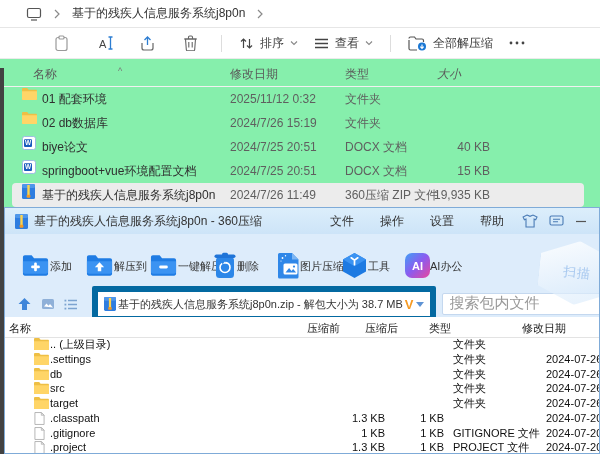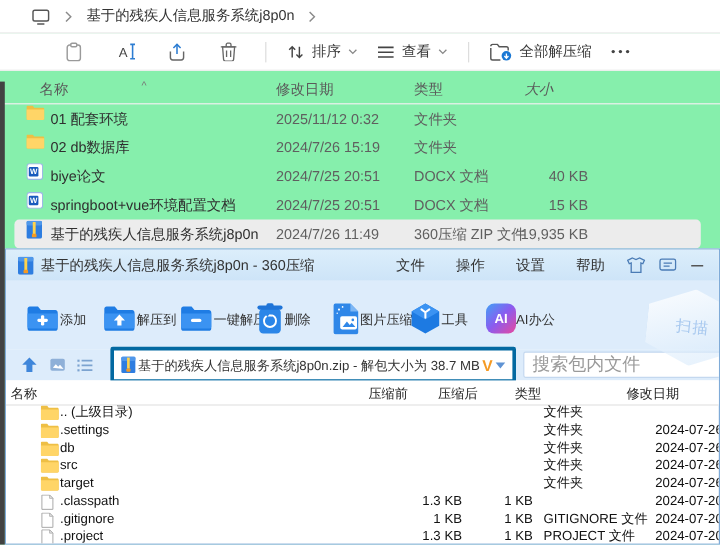--- a/index.html
+++ b/index.html
@@ -60,21 +60,21 @@
   .scan-badge{position:absolute;right:-16px;top:33px;width:76px;height:64px;z-index:2;
               background:linear-gradient(160deg,rgba(255,255,255,.9),rgba(205,228,250,.55));
               clip-path:polygon(50% 0,100% 25%,100% 75%,50% 100%,0 75%,0 25%);
               display:flex;align-items:center;justify-content:center;transform:rotate(6deg);
               box-shadow:0 2px 6px rgba(120,160,210,.4);}
   .scan-badge span{font-size:13px;color:#a7c8ef;letter-spacing:1px;}
 
   .z-addr{position:absolute;top:83px;left:0;right:0;height:26px;background:#ddecfb;display:flex;
           align-items:center;padding:0 6px 0 12px;box-sizing:border-box;}
   .addr-tool{margin-right:9px;display:flex;align-items:center;}
-  .addr-field{margin-left:5px;width:378px;height:20px;background:#fff;border:3px solid #0369a1;border-radius:2px;
+  .addr-field{margin-left:5px;width:378px;height:20px;background:#fff;border:6px solid #0369a1;border-radius:2px;
               display:flex;align-items:center;padding:12px 6px;gap:2px;box-sizing:border-box;}
   .addr-text{font-size:11px;color:#333;flex:1;white-space:nowrap;overflow:hidden;}
   .v-logo{font-size:13px;font-weight:bold;color:#f59a23;line-height:1;}
   .v-caret{width:0;height:0;border:4px solid transparent;border-top:5px solid #5f93d4;margin-top:5px;}
   .search-field{margin-left:6px;flex:1;height:20px;background:#fff;border:1px solid #c4d8ef;border-radius:2px;
                 font-size:15px;color:#333;padding:0 7px;outline:none;font-family:Liberation Mono, monospace;}
   .search-field::placeholder{color:#9a9a9a;}
 
   .z-header{position:absolute;top:109px;left:0;right:0;height:20px;background:#fff;font-size:11px;color:#1c1c1c;
             border-bottom:1px solid #e3e3e3;}

